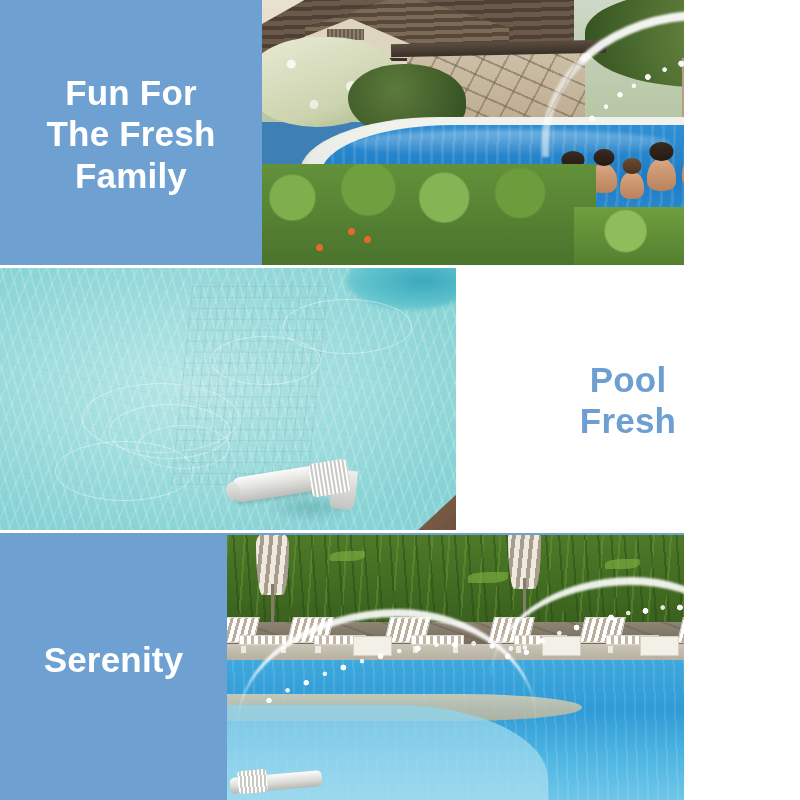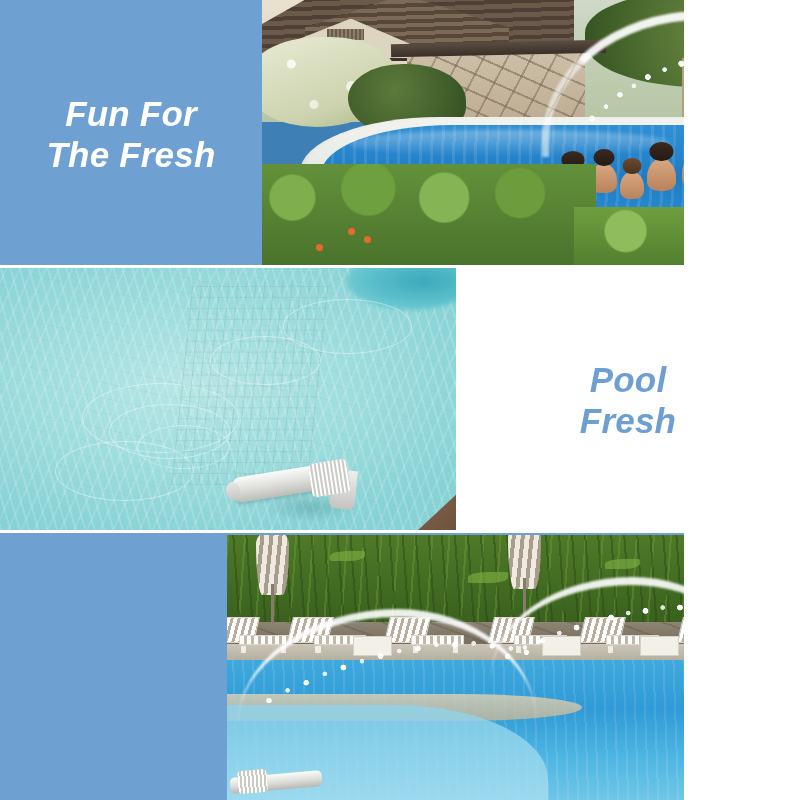--- a/index.html
+++ b/index.html
@@ -13,21 +13,20 @@
   }
 
   
   #collage {
     position: relative;
     width: 684px;
     height: 800px;
     overflow: hidden;
     background: #000000;
     user-select: none;
-    font-style: italic;
   }
 
   
   .panel {
     position: absolute;
     overflow: hidden;
   }
   .photo {
     position: absolute;
     overflow: hidden;
@@ -416,20 +415,21 @@
 </head>
 <body>
 
 <div id="collage">
 
   <div class="panel" id="row1-bg"></div>
 
   <div class="caption" id="caption-fun">
     <span class="line">Fun For</span>
     <span class="line">The Fresh</span>
+    <span class="line">Family</span>
   </div>
 
   <div class="photo" id="photo-backyard">
     <div class="p1-sky"></div>
     <div class="p1-tree-right"></div>
     <div class="p1-house"></div>
     <div class="p1-roof"></div>
     <div class="p1-roof2"></div>
     <div class="p1-gable"></div>
     <div class="p1-vent"></div>
@@ -497,20 +497,21 @@
   </div>
 
   <div class="caption" id="caption-fresh">
     <span class="line">Pool</span>
     <span class="line">Fresh</span>
   </div>
 
   <div class="panel" id="row3-bg"></div>
 
   <div class="caption" id="caption-serenity">
+    <span class="line">Serenity</span>
   </div>
 
   <div class="photo" id="photo-resort">
     <div class="p3-bamboo"></div>
     <div class="p3-bamboo-leaf" style="left:18%; top:6%;  width:6%; height:4%;"></div>
     <div class="p3-bamboo-leaf" style="left:42%; top:14%; width:7%; height:4%;"></div>
     <div class="p3-bamboo-leaf" style="left:66%; top:9%;  width:6%; height:4%;"></div>
     <div class="p3-bamboo-leaf" style="left:84%; top:18%; width:7%; height:4%;"></div>
 
     <div class="p3-retwall"></div>

